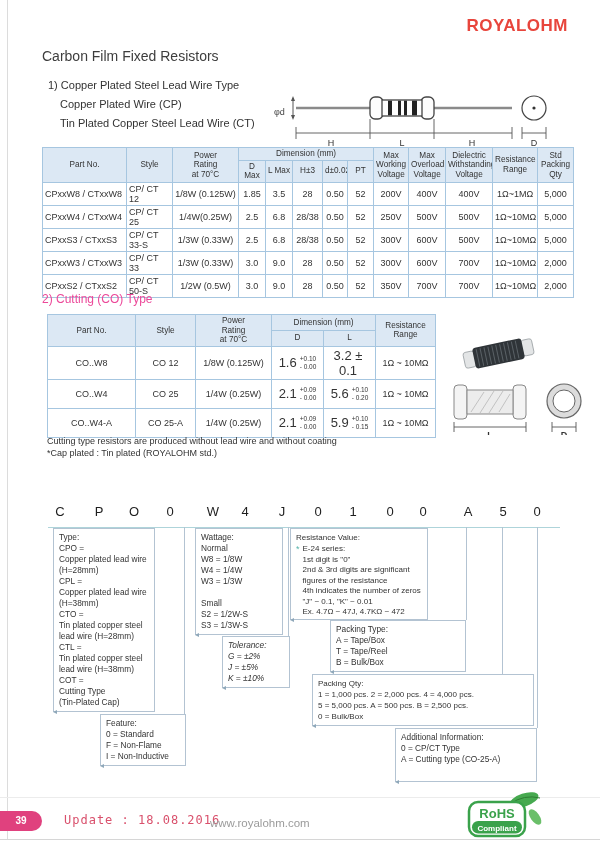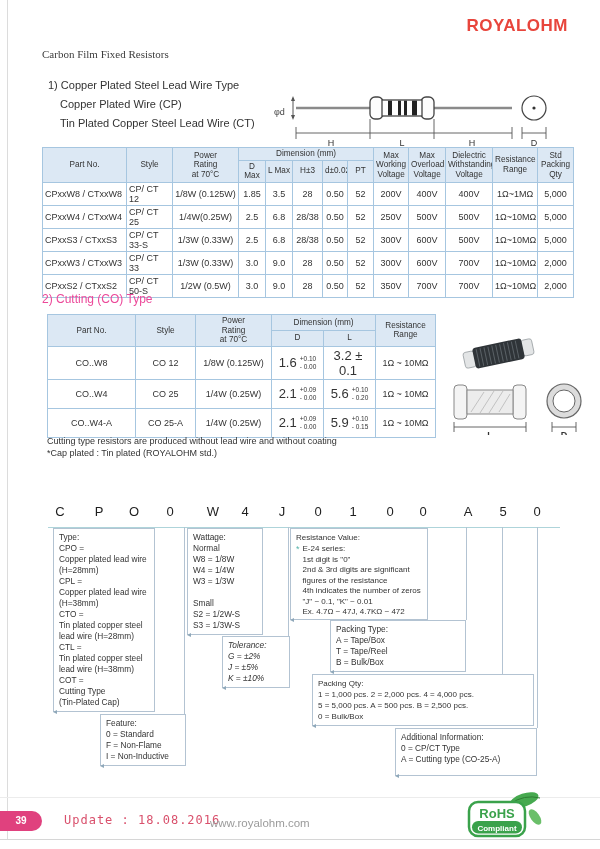--- a/index.html
+++ b/index.html
@@ -4,21 +4,21 @@
 <style>
   html,body{margin:0;padding:0;background:#fff;}
   .page{position:relative;width:600px;height:849px;background:#fff;
         font-family:"Liberation Sans",sans-serif;color:#333;overflow:hidden;}
   .edge-left{position:absolute;left:7px;top:0;width:1px;height:840px;background:#dcdcdc;}
   .footer-topline{position:absolute;left:0;top:797px;width:600px;height:1px;background:#ececec;}
   .footer-bottomline{position:absolute;left:0;top:839px;width:600px;height:1px;background:#d6d6d6;}
 
   .brand{position:absolute;right:32px;top:16px;font-size:17px;font-weight:bold;
          color:#e8453c;letter-spacing:.5px;}
-  .title{position:absolute;left:42px;top:48px;margin:0;font-size:11px;font-weight:500;color:#3d3d3d;font-family:Liberation Serif, serif;}
+  .title{position:absolute;left:42px;top:48px;margin:0;font-size:14px;font-weight:500;color:#3d3d3d;}
   .sec1{position:absolute;left:48px;top:76px;font-size:11px;line-height:19px;color:#333;}
   .sec1 .ind{padding-left:12px;}
 
   table{border-collapse:collapse;position:absolute;table-layout:fixed;background:#fff;}
   th,td{border:1px solid #a6c6e0;font-size:9px;color:#333;text-align:center;padding:1px 2px;overflow:hidden;}
   thead th{background:#dce8f4;font-weight:normal;font-size:8.2px;line-height:9.5px;}
   .pre{white-space:pre-line;}
   .t1{left:42px;top:147px;width:531px;}
   .t1 tbody td{height:18px;}
   .t1 td.ltxt{text-align:left;margin-top:8px;}
@@ -39,30 +39,30 @@
   .code-char{position:absolute;top:504px;transform:translateX(-50%);font-size:13px;color:#1e1e1e;}
   .code-underline{position:absolute;left:48px;top:527px;width:512px;height:1px;background:#aed4da;}
   .vline{position:absolute;width:1px;background:#b3c3d2;}
 
   .callout{position:absolute;border:1px solid #b3c3d2;background:#fff;font-size:8.3px;
            line-height:11px;color:#333;padding:3px 5px;white-space:pre-line;box-sizing:border-box;}
   .callout::after{content:"";position:absolute;left:-1px;bottom:-3px;width:0;height:0;
            border-top:2px solid transparent;border-bottom:2px solid transparent;border-right:4px solid #8fa8ba;}
   .type-box{left:53px;top:528px;width:102px;height:184px;}
   .feature-box{left:100px;top:714px;width:86px;height:52px;}
-  .wattage-box{left:187px;top:528px;width:76px;height:107px;}
+  .wattage-box{left:195px;top:528px;width:88px;height:107px;}
   .tolerance-box{left:222px;top:636px;width:68px;height:52px;font-style:italic;}
   .res-box{left:290px;top:528px;width:138px;height:92px;white-space:normal;font-size:8px;}
   .res-title{line-height:11px;margin-bottom:1px;}
   .res-row{display:flex;gap:3px;}
   .res-bullet{color:#56b3aa;font-size:9px;line-height:10.5px;}
   .res-body{white-space:pre-line;line-height:10.5px;}
   .ptype-box{left:330px;top:620px;width:136px;height:52px;}
   .pqty-box{left:312px;top:674px;width:222px;height:52px;font-size:8px;}
-  .add-box{left:395px;top:728px;width:142px;height:48px;}
+  .add-box{left:395px;top:728px;width:142px;height:54px;}
 
   .page-badge{position:absolute;left:0;top:811px;width:42px;height:20px;background:#e0417e;
           border-radius:0 10px 10px 0;color:#fff;font-size:10px;font-weight:bold;
           text-align:center;line-height:20px;}
   .update-text{position:absolute;left:64px;top:813px;font-family:"DejaVu Sans Mono",monospace;
           font-size:12px;color:#d9506c;letter-spacing:1px;}
   .website{position:absolute;left:210px;top:817px;font-size:11.5px;color:#9b9b9b;}
   .abs-svg{position:absolute;}
 </style>
 </head>

